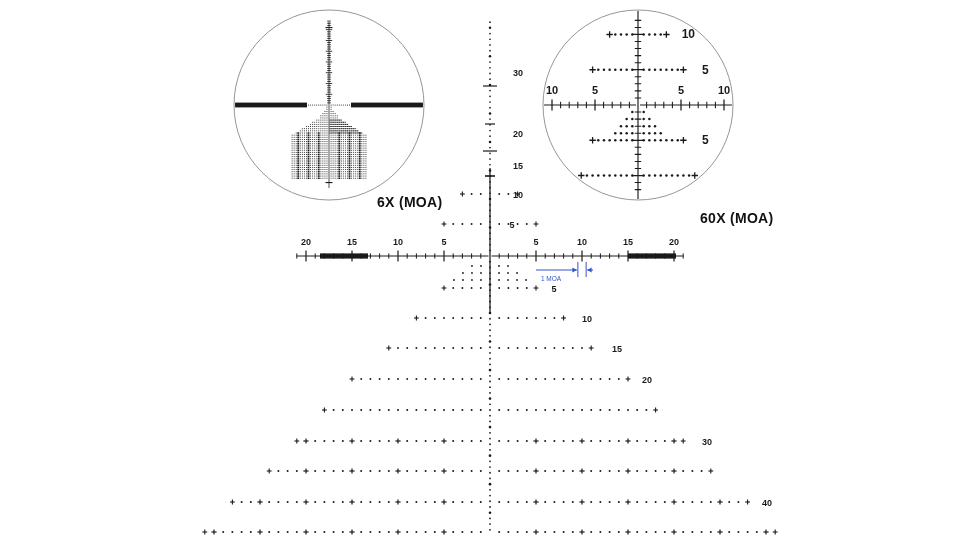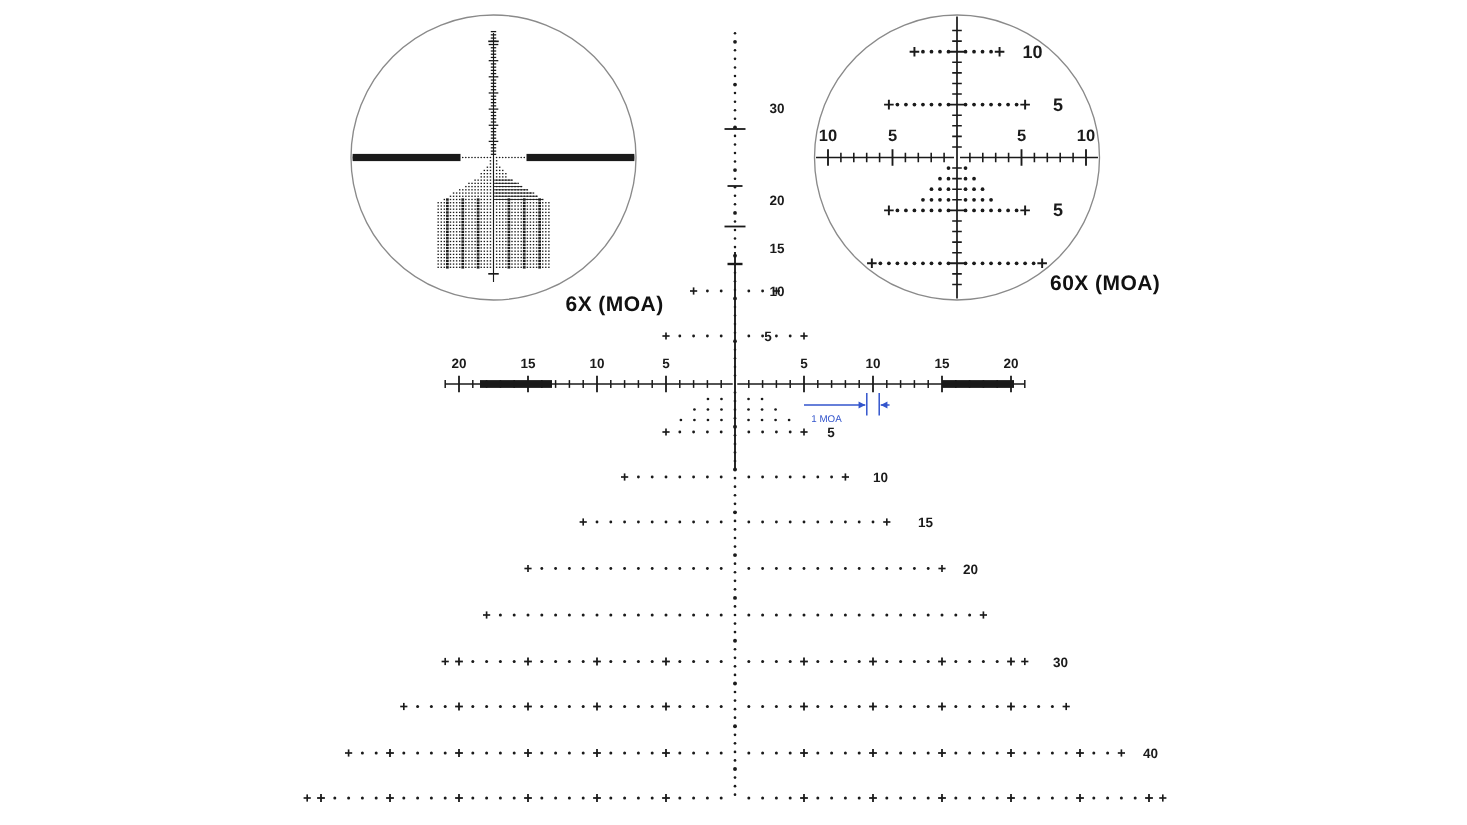--- a/index.html
+++ b/index.html
@@ -2,21 +2,21 @@
 <html><head>
 <meta charset="utf-8">
 <style>
   html,body{margin:0;padding:0;background:#ffffff;}
   body{width:978px;height:550px;overflow:hidden;
        font-family:"Liberation Sans", sans-serif;color:#1a1a1a;}
   #stage{position:relative;width:978px;height:550px;background:#fff;}
   svg{display:block;}
   .cap{position:absolute;font-size:14px;font-weight:bold;letter-spacing:.3px;color:#111;}
   #cap6x{left:377px;top:194px;}
-  #cap60x{left:700px;top:180px;}
+  #cap60x{left:700px;top:210px;}
 </style>
 </head>
 <body>
 
 <div id="stage">
   <svg id="art" width="978" height="550" viewBox="0 0 978 550">
       <g>
         <g>
           <circle cx="490" cy="250.296" r="0.85" fill="#1a1a1a"></circle>
           <circle cx="490" cy="244.592" r="0.85" fill="#1a1a1a"></circle>

